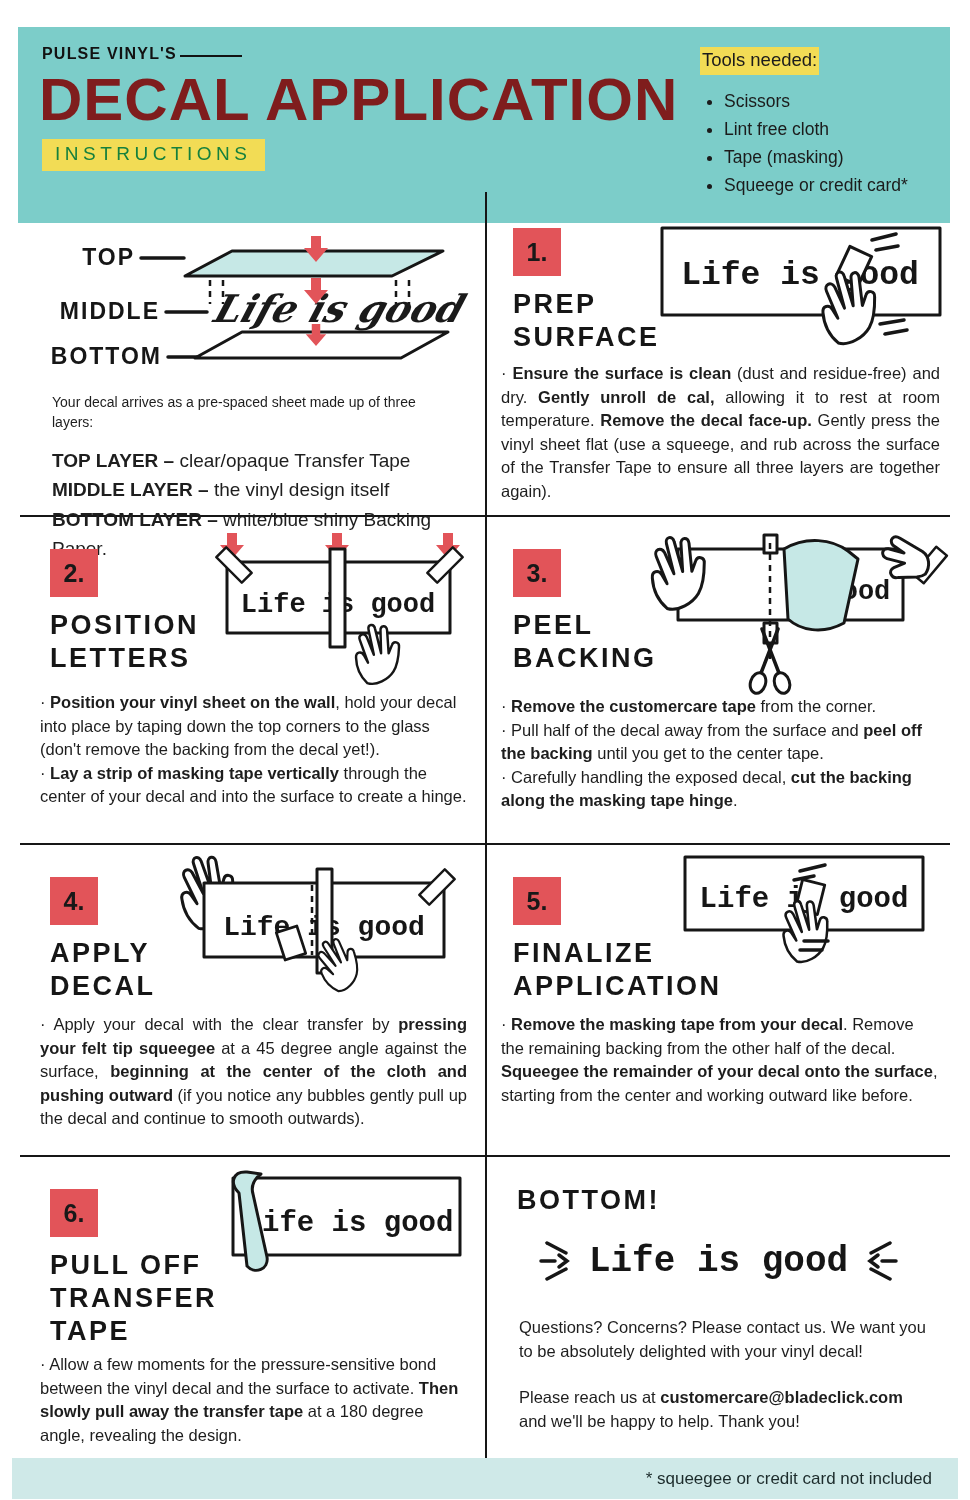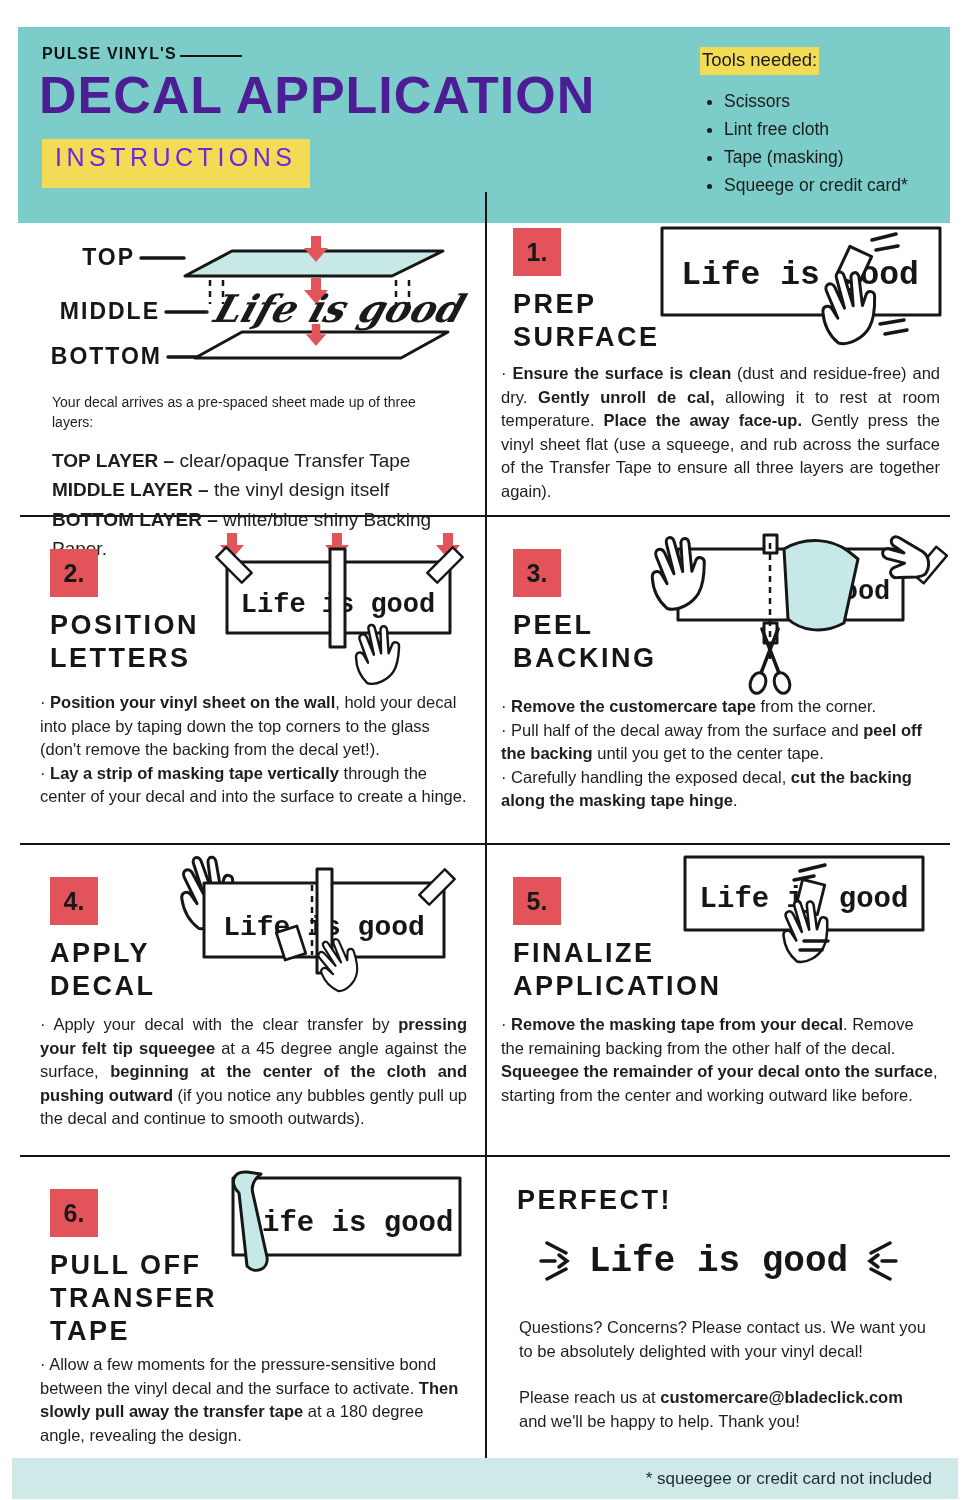--- a/index.html
+++ b/index.html
@@ -22,22 +22,22 @@
   .tealfill { fill:var(--decal-fill); stroke:var(--ink); stroke-width:3; stroke-linejoin:round; }
   .whitefill { fill:#fff; stroke:var(--ink); stroke-width:3; stroke-linejoin:round; }
   .decal-text { font-family:"Liberation Mono", monospace; font-weight:700; fill:var(--ink); }
   .diagram-label { font-family:"Liberation Sans", sans-serif; font-weight:800; font-size:23px; letter-spacing:2px; fill:var(--ink); }
   .script-text { font-family:"DejaVu Serif", serif; font-style:italic; font-weight:700; font-size:38px; fill:#1a1a1a; }
 
   
   .header { position:absolute; left:18px; top:27px; width:932px; height:196px; background:var(--header-bg); }
   .brand { position:absolute; left:24px; top:18px; font-size:16px; font-weight:700; letter-spacing:1.2px; color:#121212; white-space:nowrap; }
   .brand-line { display:inline-block; width:62px; height:2.5px; background:#121212; margin-left:3px; vertical-align:2px; }
-  .h-title { position:absolute; left:21px; top:38px; font-size:52px; font-weight:800; letter-spacing:1px; color:#4c1d95; white-space:nowrap; }
-  .h-sub { position:absolute; left:24px; top:112px; background:var(--highlight-yellow); padding:4px 13px 16px; font-size:25px; font-weight:500; letter-spacing:4.5px; color:#6d28d9; }
+  .h-title { position:absolute; left:21px; top:38px; font-size:60px; font-weight:800; letter-spacing:1px; color:#7f1d1d; white-space:nowrap; }
+  .h-sub { position:absolute; left:24px; top:112px; background:var(--highlight-yellow); padding:4px 13px 6px; font-size:19px; font-weight:500; letter-spacing:4.5px; color:#15803d; }
   .tools { position:absolute; left:682px; top:20px; width:248px; }
   .tools-label { display:inline-block; background:var(--highlight-yellow); padding:2px 2px 4px; font-size:18.5px; color:#1b1b1b; }
   .tools ul { margin:12px 0 0 24px; padding:0; font-size:17.5px; line-height:1.6; color:#1b1b1b; }
 
   
   .grid { position:absolute; left:20px; top:192px; width:930px; display:grid;
           grid-template-columns:467px 463px; grid-template-rows:325px 328px 312px 301px; }
   .cell { position:relative; }
   .c-left { border-right:2px solid var(--ink); }
   .r0,.r1,.r2 { border-bottom:2px solid var(--ink); }
@@ -159,21 +159,21 @@
           <text class="decal-text" x="160" y="74" font-size="33" text-anchor="middle">Life is good</text>
           <line class="mline" x1="232" y1="30" x2="256" y2="24"></line>
           <line class="mline" x1="236" y1="40" x2="258" y2="36"></line>
           <use href="#sq-card" class="ln" transform="translate(214,56) rotate(25)"></use>
           <use href="#hand-open" class="ln" transform="translate(170,66) rotate(-15)"></use>
           <line class="mline" x1="240" y1="114" x2="264" y2="110"></line>
           <line class="mline" x1="245" y1="124" x2="267" y2="120"></line>
         </svg>
       </div>
       <div class="body">
-        <p>· <b>Ensure the surface is clean</b> (dust and residue-free) and dry. <b>Gently unroll de cal,</b> allowing it to rest at room temperature. <b>Place the away face-up.</b> Gently press the vinyl sheet flat (use a squeege, and rub across the surface of the Transfer Tape to ensure all three layers are together again).</p>
+        <p>· <b>Ensure the surface is clean</b> (dust and residue-free) and dry. <b>Gently unroll de cal,</b> allowing it to rest at room temperature. <b>Remove the decal face-up.</b> Gently press the vinyl sheet flat (use a squeege, and rub across the surface of the Transfer Tape to ensure all three layers are together again).</p>
       </div>
     </section>
 
     <section class="cell c-left r1 sec-s2">
       <div class="step-head">
         <div class="step-num">2.</div>
         <h2 class="step-title">
           <span class="tl">POSITION</span>
           <span class="tl">LETTERS</span>
         </h2>
@@ -286,21 +286,21 @@
           <text class="decal-text" x="178" y="62" font-size="29" text-anchor="middle">Life is good</text>
           <path class="tealfill" d="M68,24 C58,14 62,2 76,3 L90,5 C82,11 80,18 82,25 L96,88 C98,100 84,106 76,97 Z"></path>
         </svg>
       </div>
       <div class="body">
         <p>· Allow a few moments for the pressure-sensitive bond between the vinyl decal and the surface to activate. <b>Then slowly pull away the transfer tape</b> at a 180 degree angle, revealing the design.</p>
       </div>
     </section>
 
     <section class="cell c-right r3">
-      <h2 class="perfect-head">PERFECT!</h2>
+      <h2 class="perfect-head">BOTTOM!</h2>
       <div class="perfect-row">
         <svg class="pmark" viewBox="0 0 34 46">
           <line class="mline" x1="8" y1="5" x2="27" y2="15"></line>
           <line class="mline" x1="2" y1="23" x2="16" y2="23"></line>
           <polyline class="mline nofill" points="20,17 28,23 20,29"></polyline>
           <line class="mline" x1="8" y1="41" x2="27" y2="31"></line>
         </svg>
         <div class="perfect-decal">Life is good</div>
         <svg class="pmark" viewBox="0 0 34 46">
           <line class="mline" x1="26" y1="5" x2="7" y2="15"></line>

